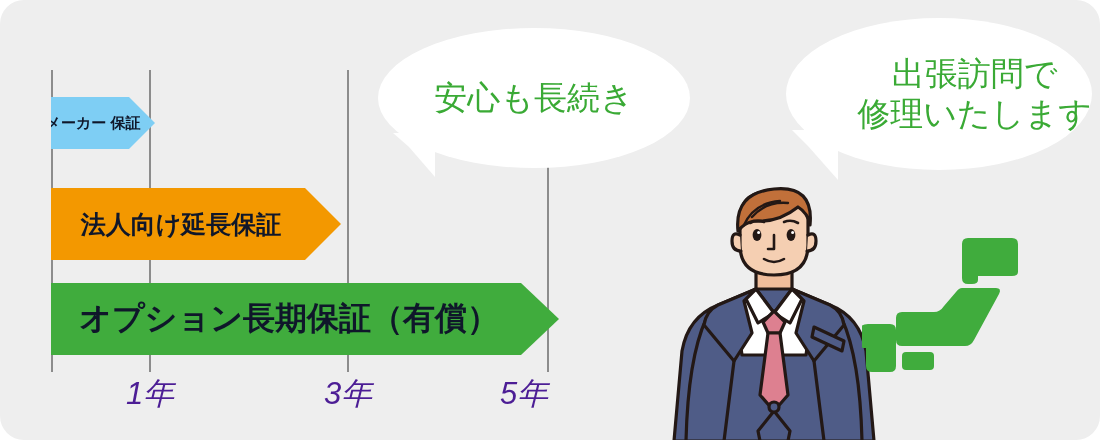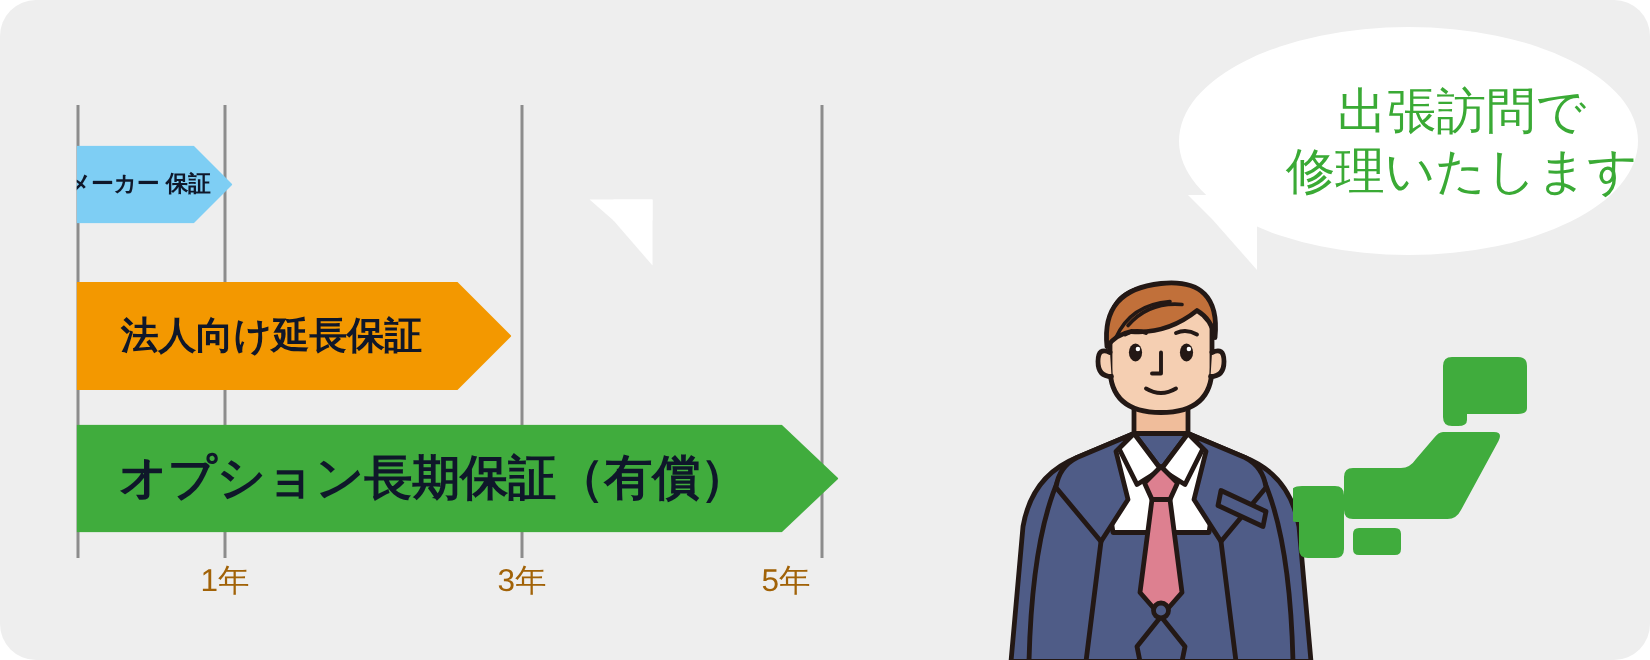--- a/index.html
+++ b/index.html
@@ -39,25 +39,26 @@
     position: absolute;
     width: 2px;
     background: #8c8c8c;
     top: 70px;
     height: 302px;
   }
   .tick-label {
     position: absolute;
     top: 373px;
     transform: translateX(-50%);
-    font-size: 21px;
-    color: #a16207;
+    font-size: 31px;
+    color: #4c1d95;
     letter-spacing: 0px;
     white-space: nowrap;
     font-family: "Liberation Sans", "DejaVu Sans", sans-serif;
+    font-style: italic;
   }
 
   .bar {
     position: absolute;
     display: flex;
     align-items: center;
     justify-content: center;
     box-sizing: border-box;
     color: #0f172a;
     font-weight: bold;
@@ -178,20 +179,23 @@
     <div class="bar" id="bar-corporate">
       <span class="bar-label">法人向け延長保証</span>
     </div>
 
     <div class="bar" id="bar-option">
       <span class="bar-label">オプション長期保証（有償）</span>
     </div>
   </div>
 
   <div class="bubble-tail" id="bubble-one-tail"></div>
+  <div class="bubble" id="bubble-one">
+    <span>安心も長続き</span>
+  </div>
 
   <div class="bubble-tail" id="bubble-two-tail"></div>
   <div class="bubble" id="bubble-two">
     <span>出張訪問で
 修理いたします</span>
   </div>
 
   <svg id="person" viewBox="0 0 252 258">
     <g stroke="#231815" stroke-width="3.2" stroke-linejoin="round" stroke-linecap="round">
 

